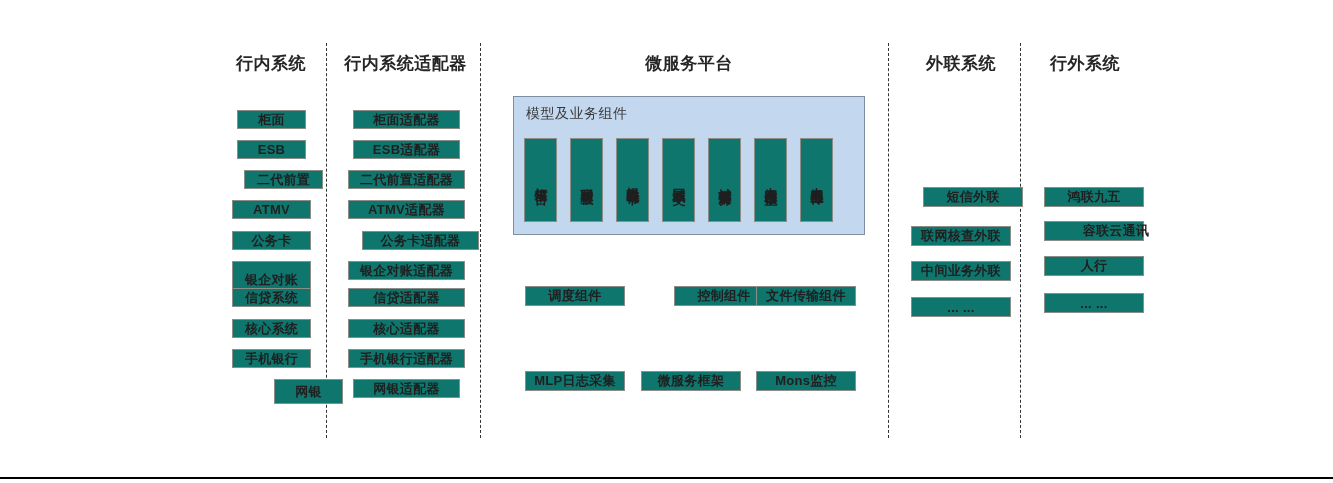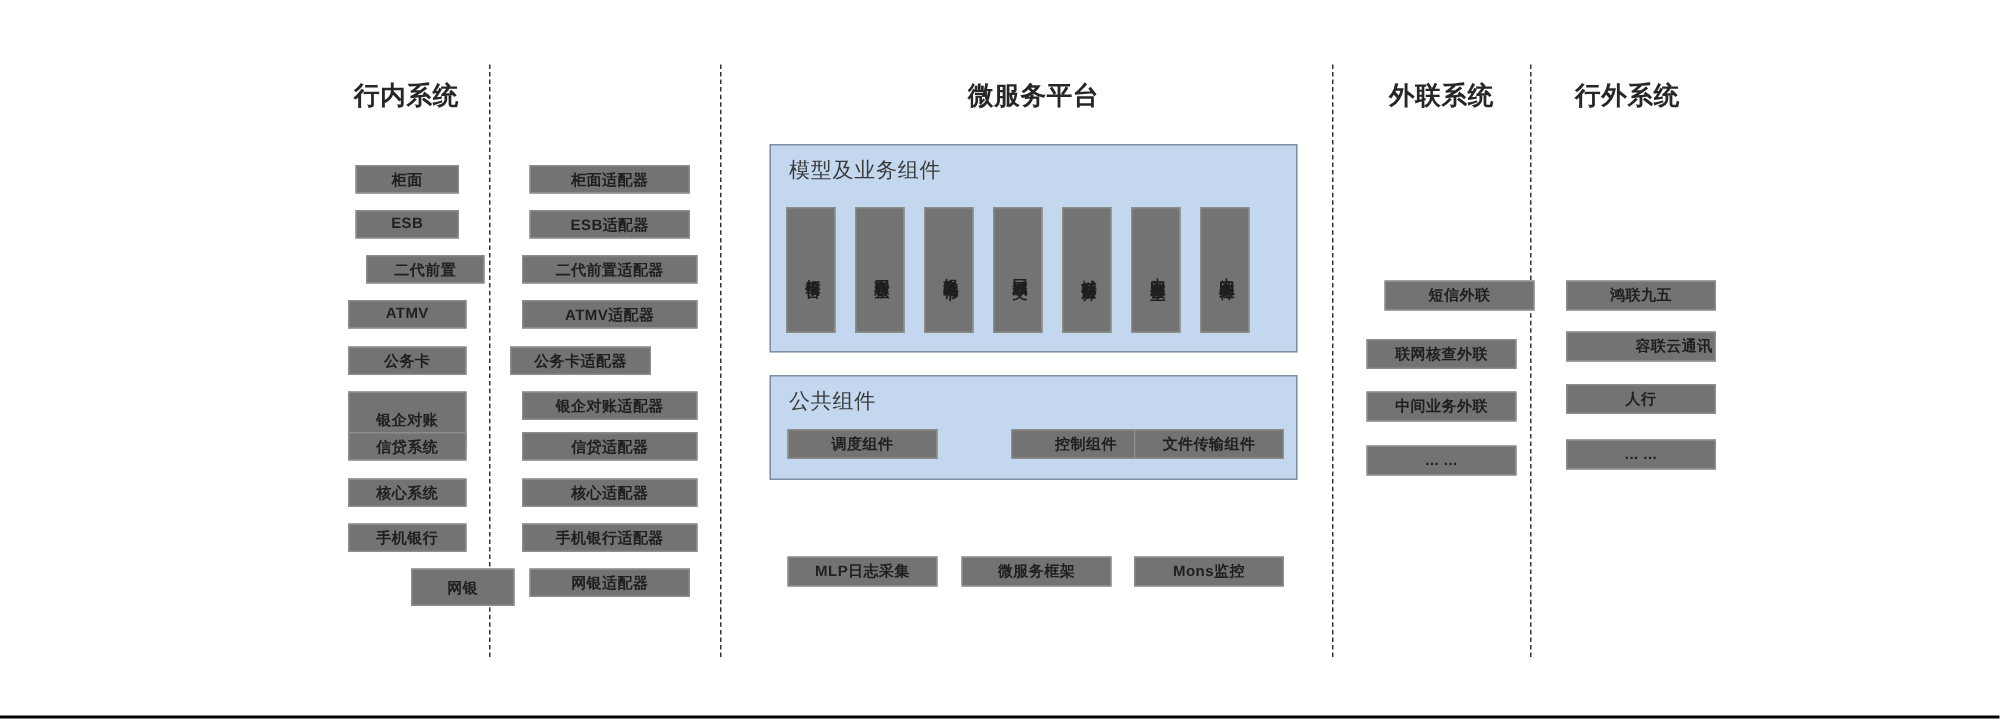--- a/index.html
+++ b/index.html
@@ -33,27 +33,27 @@
   }
   
   .divider {
     position: absolute;
     width: 0;
     border-left: 1.5px dashed #333333;
   }
   
   .node {
     position: absolute;
-    background: #737373;
+    background: #0f766e;
     border: 1.5px solid #8b8e87;
     box-sizing: border-box;
     display: flex;
     align-items: center;
     justify-content: center;
-    font-size: 10px;
+    font-size: 13px;
     font-weight: bold;
     color: #1f1f1f;
     letter-spacing: 0.3px;
     white-space: nowrap;
   }
   .node.vert {
     writing-mode: vertical-rl;
     text-orientation: upright;
     letter-spacing: 1px;
   }
@@ -82,20 +82,21 @@
     border-top: 2px solid #000000;
   }
 </style>
 </head>
 <body>
 
 <div class="canvas">
 
   <div class="col-title" style="left:211px; top:52px; width:120px;">行内系统</div>
 
+  <div class="col-title" style="left:333px; top:52px; width:145px;">行内系统适配器</div>
 
   <div class="col-title" style="left:589px; top:52px; width:200px;">微服务平台</div>
 
   <div class="col-title" style="left:901px; top:52px; width:120px;">外联系统</div>
 
   <div class="col-title" style="left:1025px; top:52px; width:120px;">行外系统</div>
 
   <div class="divider" style="left:326px; top:43px; height:395px;"></div>
   <div class="divider" style="left:480px; top:43px; height:395px;"></div>
   <div class="divider" style="left:888px; top:43px; height:395px;"></div>
@@ -109,41 +110,38 @@
   <div class="node" style="left:232px; top:261px;  width:79px; height:37px;">银企对账</div>
   <div class="node" style="left:232px; top:288px;  width:79px; height:19px;">信贷系统</div>
   <div class="node" style="left:232px; top:319px;  width:79px; height:19px;">核心系统</div>
   <div class="node" style="left:232px; top:349px;  width:79px; height:19px;">手机银行</div>
   <div class="node" style="left:237px; top:379px;  width:69px; height:25px;margin-left:37px;">网银</div>
 
   <div class="node" style="left:353px; top:110px;  width:107px; height:19px;">柜面适配器</div>
   <div class="node" style="left:353px; top:140px;  width:107px; height:19px;">ESB适配器</div>
   <div class="node" style="left:348px; top:170px;  width:117px; height:19px;">二代前置适配器</div>
   <div class="node" style="left:348px; top:200px;  width:117px; height:19px;">ATMV适配器</div>
-  <div class="node" style="left:340px; top:231px;  width:94px; height:19px;">公务卡适配器</div>
+  <div class="node" style="left:362px; top:231px;  width:117px; height:19px;">公务卡适配器</div>
   <div class="node" style="left:348px; top:261px;  width:117px; height:19px;">银企对账适配器</div>
   <div class="node" style="left:348px; top:288px;  width:117px; height:19px;">信贷适配器</div>
   <div class="node" style="left:348px; top:319px;  width:117px; height:19px;">核心适配器</div>
   <div class="node" style="left:348px; top:349px;  width:117px; height:19px;">手机银行适配器</div>
   <div class="node" style="left:353px; top:379px;  width:107px; height:19px;">网银适配器</div>
 
   <div class="panel" style="left:513px; top:96px; width:352px; height:139px;">
     <div class="panel-title">模型及业务组件</div>
   </div>
   <div class="node vert" style="left:524px; top:138px; width:33px; height:84px;">短信平台</div>
   <div class="node vert" style="left:570px; top:138px; width:33px; height:84px;">联网核查</div>
   <div class="node vert" style="left:616px; top:138px; width:33px; height:84px;">银联及银行卡</div>
   <div class="node vert" style="left:662px; top:138px; width:33px; height:84px;">同城票交</div>
   <div class="node vert" style="left:708px; top:138px; width:33px; height:84px;">城商行清算</div>
   <div class="node vert" style="left:754px; top:138px; width:33px; height:84px;">中间业务模型</div>
   <div class="node vert" style="left:800px; top:138px; width:33px; height:84px;">中间业务组件</div>
 
-  <div class="panel" style="left:513px; top:250px; width:352px; height:70px;">
-    <div class="panel-title">公共组件</div>
-  </div>
   <div class="node" style="left:525px; top:286px; width:100px; height:20px;">调度组件</div>
   <div class="node" style="left:646px; top:286px; width:100px; height:20px;margin-left:28px;">控制组件</div>
   <div class="node" style="left:756px; top:286px; width:100px; height:20px;">文件传输组件</div>
 
   <div class="node" style="left:525px; top:371px; width:100px; height:20px;">MLP日志采集</div>
   <div class="node" style="left:641px; top:371px; width:100px; height:20px;">微服务框架</div>
   <div class="node" style="left:756px; top:371px; width:100px; height:20px;">Mons监控</div>
 
   <div class="node" style="left:911px; top:187px; width:100px; height:20px;margin-left:12px;">短信外联</div>
   <div class="node" style="left:911px; top:226px; width:100px; height:20px;">联网核查外联</div>

